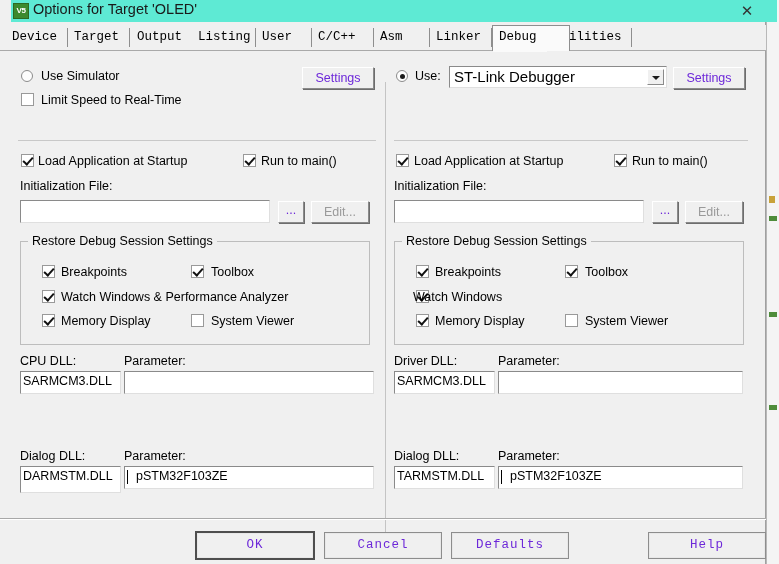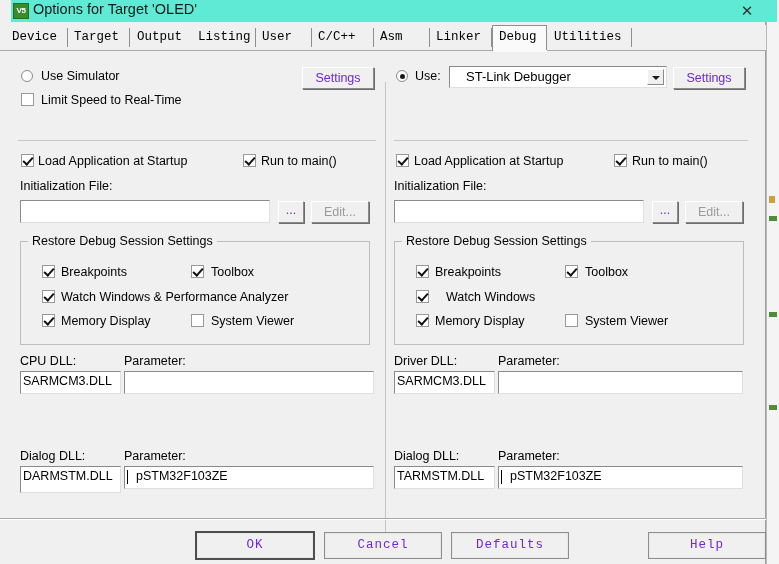--- a/index.html
+++ b/index.html
@@ -273,24 +273,23 @@
     border-right: 1px solid #dfdfdf;
     border-bottom: 1px solid #dfdfdf;
     box-sizing: border-box;
     cursor: default;
   }
   .combo .combo-text {
     position: absolute;
     left: 4px; top: 0;
     line-height: 20px;
     font-family: "Liberation Sans", sans-serif;
-    font-size: 13px;
-    color: #000000;
-    white-space: nowrap;
-    margin-left: 12px;
+    font-size: 15px;
+    color: #000000;
+    white-space: nowrap;
   }
   .combo .combo-arrow {
     position: absolute;
     right: 2px; top: 2px;
     width: 17px; height: 16px;
     background: #f0f0f0;
     border-top: 1px solid #ffffff;
     border-left: 1px solid #ffffff;
     border-right: 1px solid #8a8a8a;
     border-bottom: 1px solid #8a8a8a;
@@ -354,21 +353,21 @@
 
     <div id="tabstrip">
       <div class="tab" style="left:6px;   width:62px;">Device</div>
       <div class="tab" style="left:68px;  width:62px;">Target</div>
       <div class="tab" style="left:131px; width:62px;">Output</div>
       <div class="tab" style="left:192px; width:64px;">Listing</div>
       <div class="tab" style="left:256px; width:56px;">User</div>
       <div class="tab" style="left:312px; width:62px;">C/C++</div>
       <div class="tab" style="left:374px; width:56px;">Asm</div>
       <div class="tab" style="left:430px; width:62px;">Linker</div>
-      <div class="tab selected" style="left:492px; width:55px;">Debug</div>
+      <div class="tab selected" style="left:492px; width:78px;">Debug</div>
       <div class="tab" style="left:548px; width:84px;">Utilities</div>
     </div>
     <div id="tab-underline"></div>
     <div id="tab-underline-gap" style="left:493px; width:54px;"></div>
 
     <div class="panel-divider" style="left:385px;"></div>
 
     <div class="hsep" style="left:18px;  top:118px; width:358px;"></div>
     <div class="hsep" style="left:394px; top:118px; width:354px;"></div>
 
@@ -438,21 +437,21 @@
 
     <div class="groupbox" style="left:394px; top:219px; width:350px; height:104px;"></div>
     <div class="groupbox-title" style="left:402px; top:213px;">Restore Debug Session Settings</div>
 
     <div class="cbx checked" style="left:416px; top:243px;"></div>
     <div class="lbl" style="left:435px; top:243px;">Breakpoints</div>
     <div class="cbx checked" style="left:565px; top:243px;"></div>
     <div class="lbl" style="left:585px; top:243px;">Toolbox</div>
 
     <div class="cbx checked" style="left:416px; top:268px;"></div>
-    <div class="lbl" style="left:446px; top:268px;">Watch Windows</div>
+    <div class="lbl" style="left:413px; top:268px;">Watch Windows</div>
 
     <div class="cbx checked" style="left:416px; top:292px;"></div>
     <div class="lbl" style="left:435px; top:292px;">Memory Display</div>
     <div class="cbx" style="left:565px; top:292px;"></div>
     <div class="lbl" style="left:585px; top:292px;">System Viewer</div>
 
     <div class="lbl" style="left:394px; top:332px;">Driver DLL:</div>
     <div class="lbl" style="left:498px; top:332px;">Parameter:</div>
     <div class="tinput" style="left:394px; top:349px; width:101px; height:23px;">SARMCM3.DLL</div>
     <div class="tinput" style="left:498px; top:349px; width:245px; height:23px;"></div>

